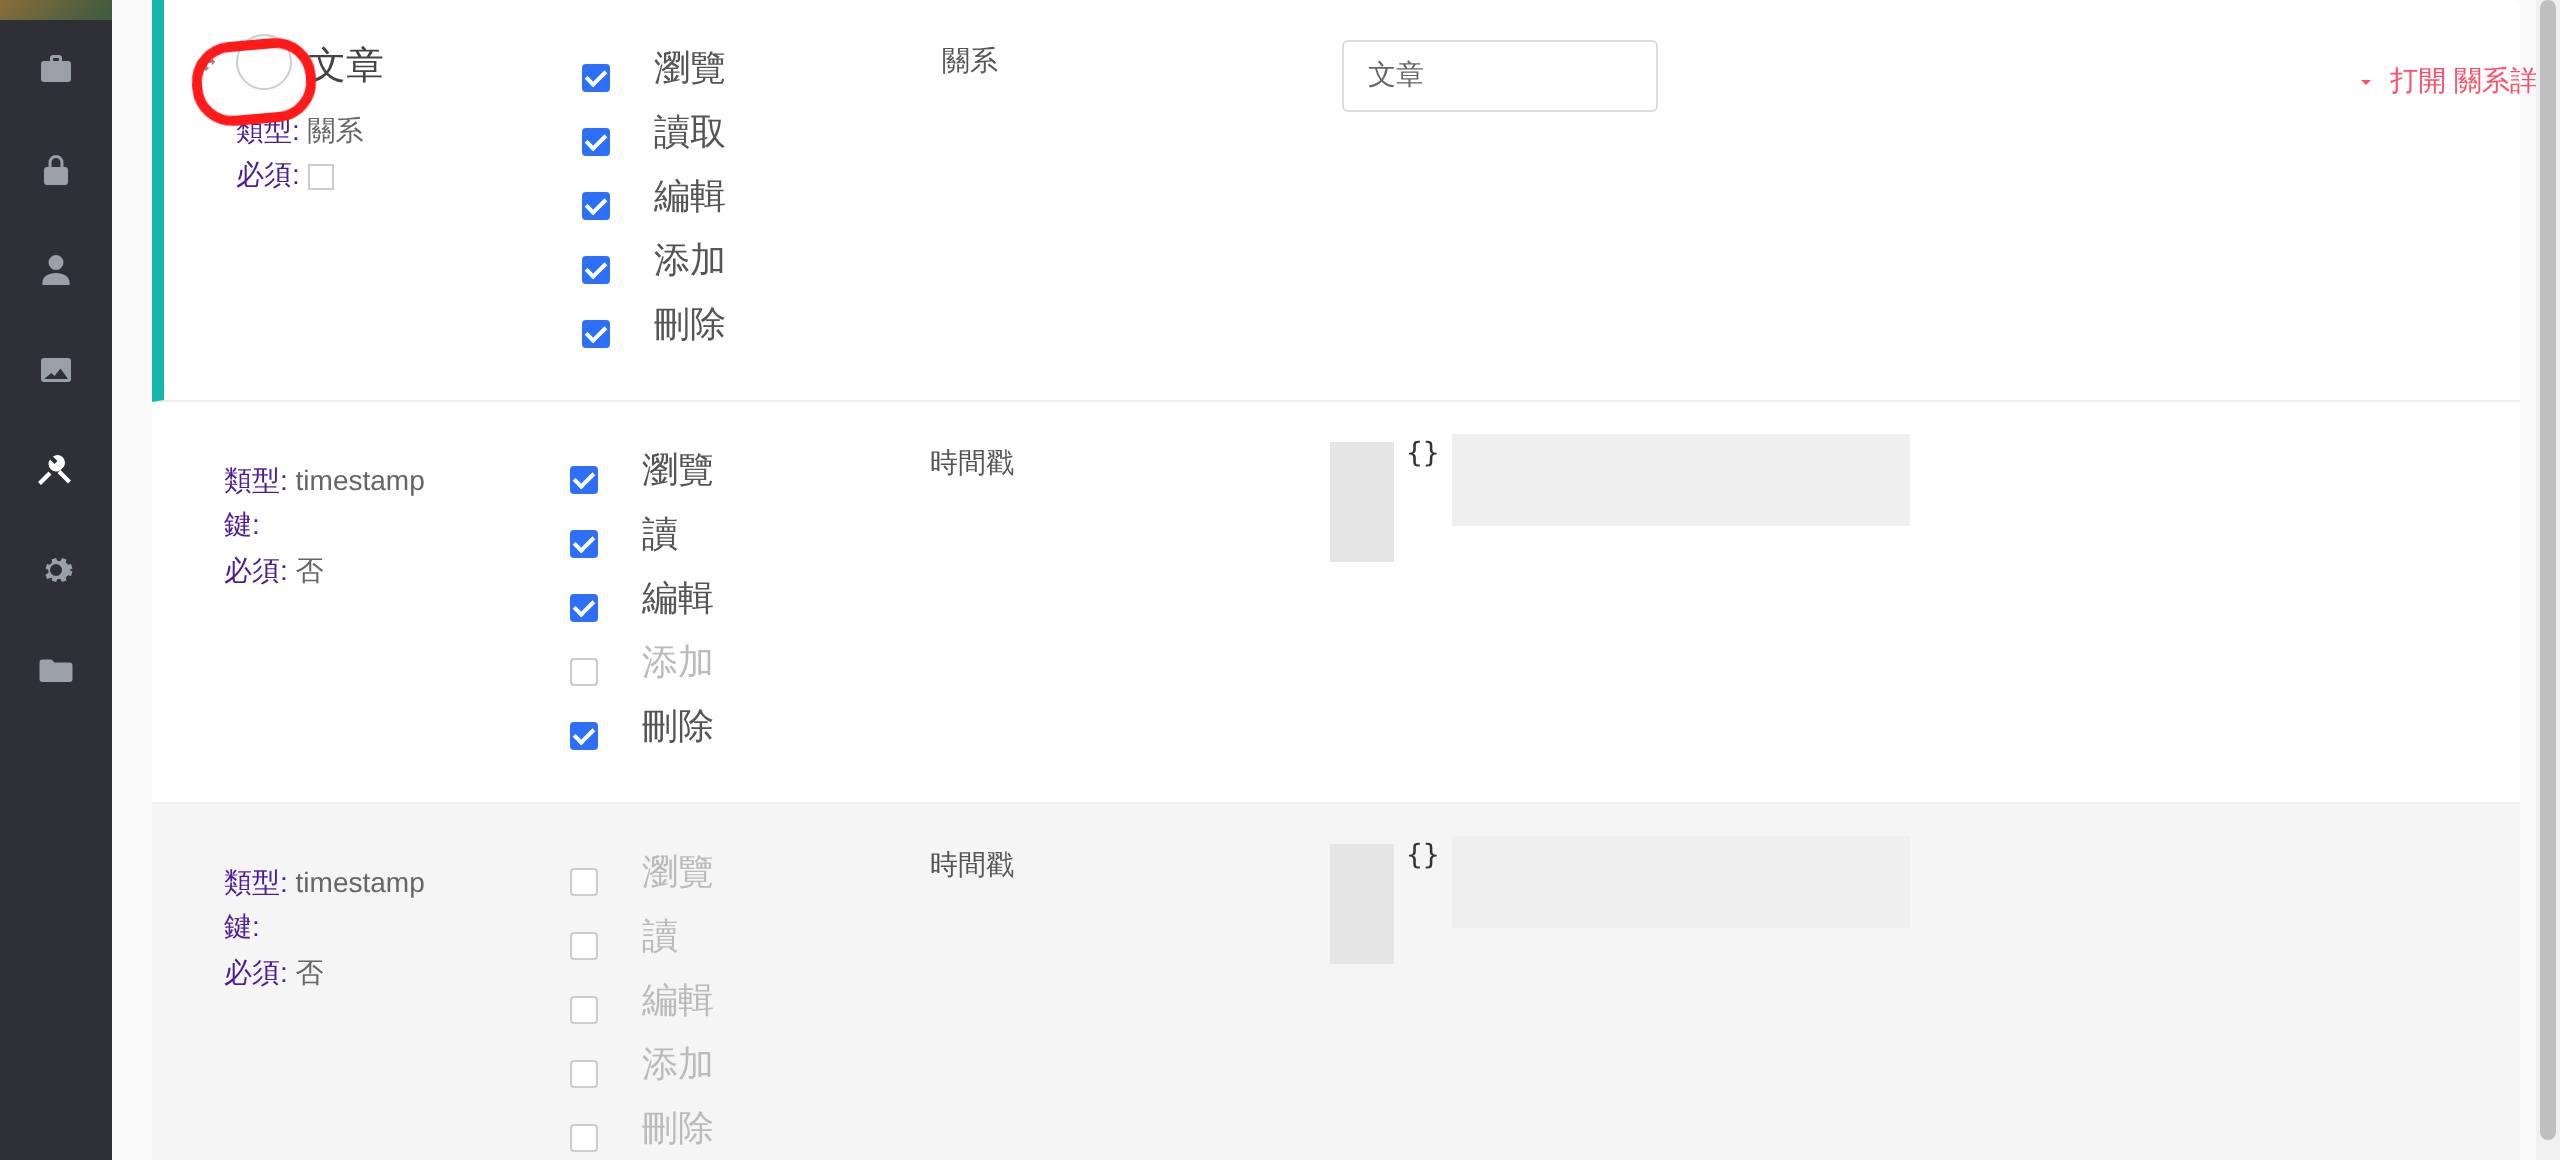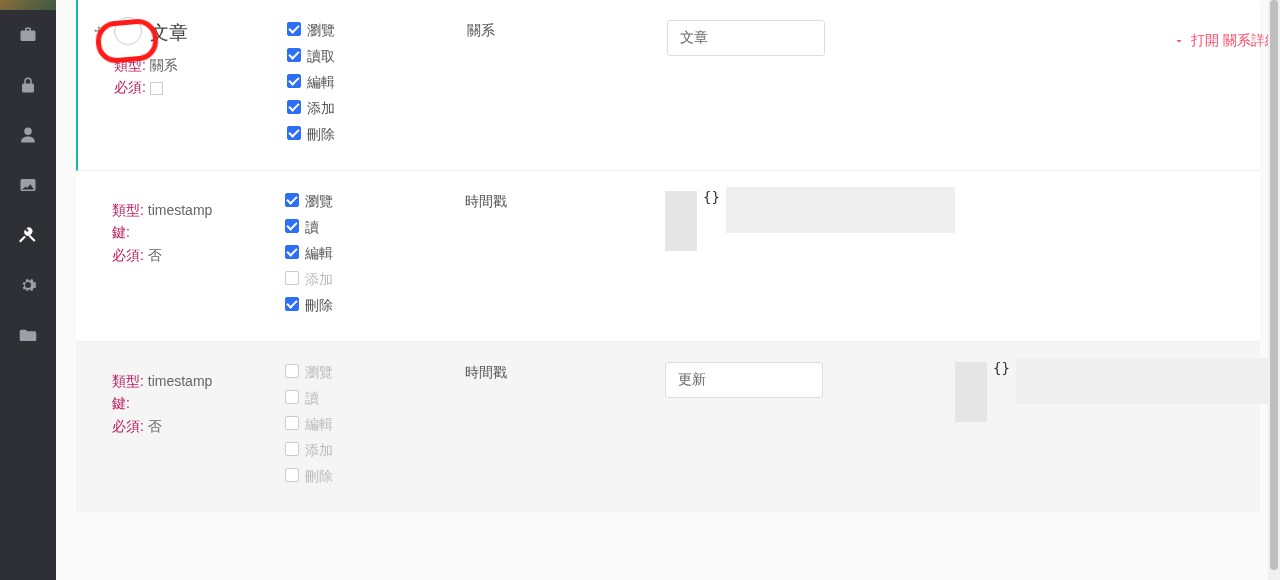--- a/index.html
+++ b/index.html
@@ -73,21 +73,21 @@
       margin-bottom: 0;
     }
     .row {
       display: grid;
       grid-template-columns: 195px 180px 200px 290px 360px;
       padding: 20px 14px 26px 14px;
       border-bottom: 1px solid #eee;
       position: relative;
     }
     .row.highlighted {
-      border-left: 2px solid #14b8a6;
+      border-left: 6px solid #14b8a6;
     }
     .row.muted {
       background: #f5f5f5;
       border-bottom: none;
     }
     .field-header {
       display: flex;
       align-items: flex-start;
       gap: 8px;
     }
@@ -103,40 +103,40 @@
       color: #444;
     }
     .field-meta {
       margin-top: 8px;
       margin-left: 22px;
       font-size: 14px;
       color: #666;
       line-height: 1.6;
     }
     .field-meta-line { display: block; }
-    .meta-label { color: #be185d; }
+    .meta-label { color: #4c1d95; }
     .req-checkbox {
       width: 13px; height: 13px;
       border: 1px solid #ccc;
       display: inline-block;
       vertical-align: middle;
       background: #fff;
     }
 
     .perms {
       display: flex;
       flex-direction: column;
       gap: 8px;
       padding-top: 2px;
     }
     .perm-item {
       display: flex;
-      align-items: flex-start;
-      gap: 6px;
-      font-size: 14px;
+      align-items: flex-end;
+      gap: 22px;
+      font-size: 18px;
       color: #555;
     }
     .perm-item.disabled { color: #bbb; }
     .chk {
       width: 14px; height: 14px;
       border: 1px solid #ccc;
       border-radius: 2px;
       background: #fff;
       position: relative;
       flex-shrink: 0;
@@ -394,23 +394,20 @@
         <label class="perm-item disabled">
             <span class="chk"></span>
             <span>添加</span>
           </label>
         <label class="perm-item disabled">
             <span class="chk"></span>
             <span>刪除</span>
           </label>
       </div>
       <div class="type-col">時間戳</div>
-      <div class="input-col">
-        <input type="text" value="更新" style="">
-      </div>
       <div class="extra-col">
         <div class="json-block">
           <div class="json-swatch"></div>
           <div class="json-braces">{}</div>
           <div class="json-long"></div>
         </div>
       </div>
     </div>
 
   </div>

